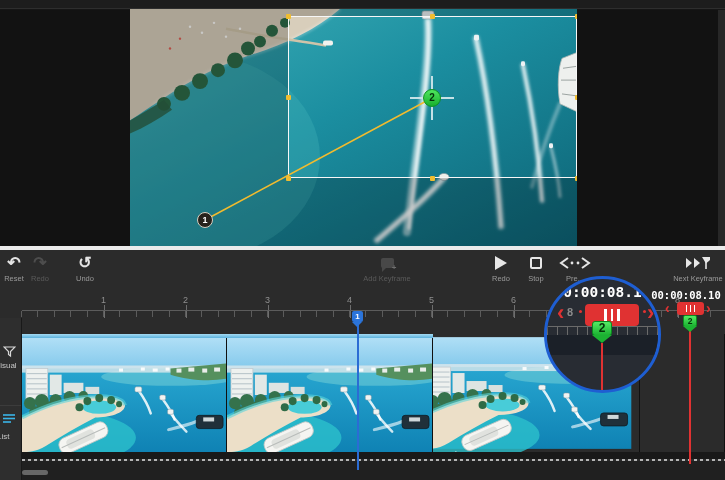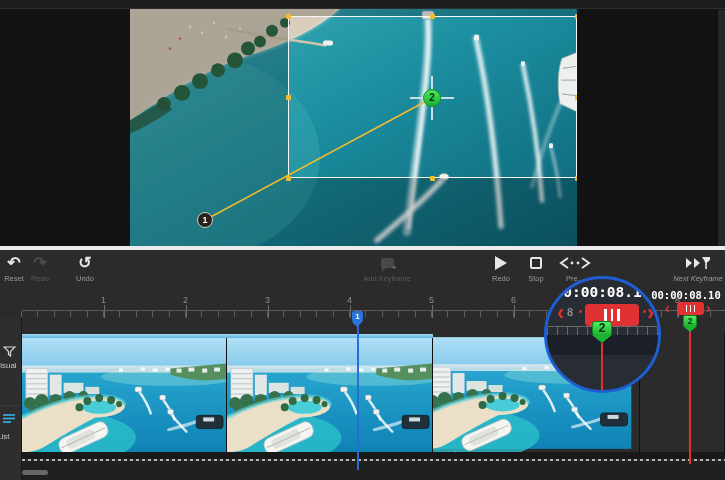--- a/index.html
+++ b/index.html
@@ -332,21 +332,21 @@
       <div class="ic">
         <svg width="40" height="14" viewBox="0 0 40 14">
           <polyline points="13,2 6,7 13,12" stroke="#e6e6e6" stroke-width="2" fill="none"></polyline>
           <circle cx="17" cy="7" r="1.4" fill="#e6e6e6"></circle>
           <circle cx="23" cy="7" r="1.4" fill="#e6e6e6"></circle>
           <polyline points="27,2 34,7 27,12" stroke="#e6e6e6" stroke-width="2" fill="none"></polyline>
         </svg>
       </div>
       <div class="lb">Pre...</div>
     </div>
-    <div class="tbtn" style="left:672px;width:52px;font-style:italic;">
+    <div class="tbtn" style="left:672px;width:52px;">
       <div class="ic">
         <svg width="26" height="14" viewBox="0 0 26 14">
           <path d="M1,2 v10 l6,-5 z" fill="#e6e6e6"></path>
             <path d="M9,2 v10 l6,-5 z" fill="#e6e6e6"></path>
           <path d="M17,1 h8 v3 l-4,3.5 z" fill="#e6e6e6"></path>
             <rect x="20.2" y="5" width="1.6" height="8" fill="#e6e6e6"></rect>
         </svg>
       </div>
       <div class="lb">Next Keyframe</div>
     </div>

